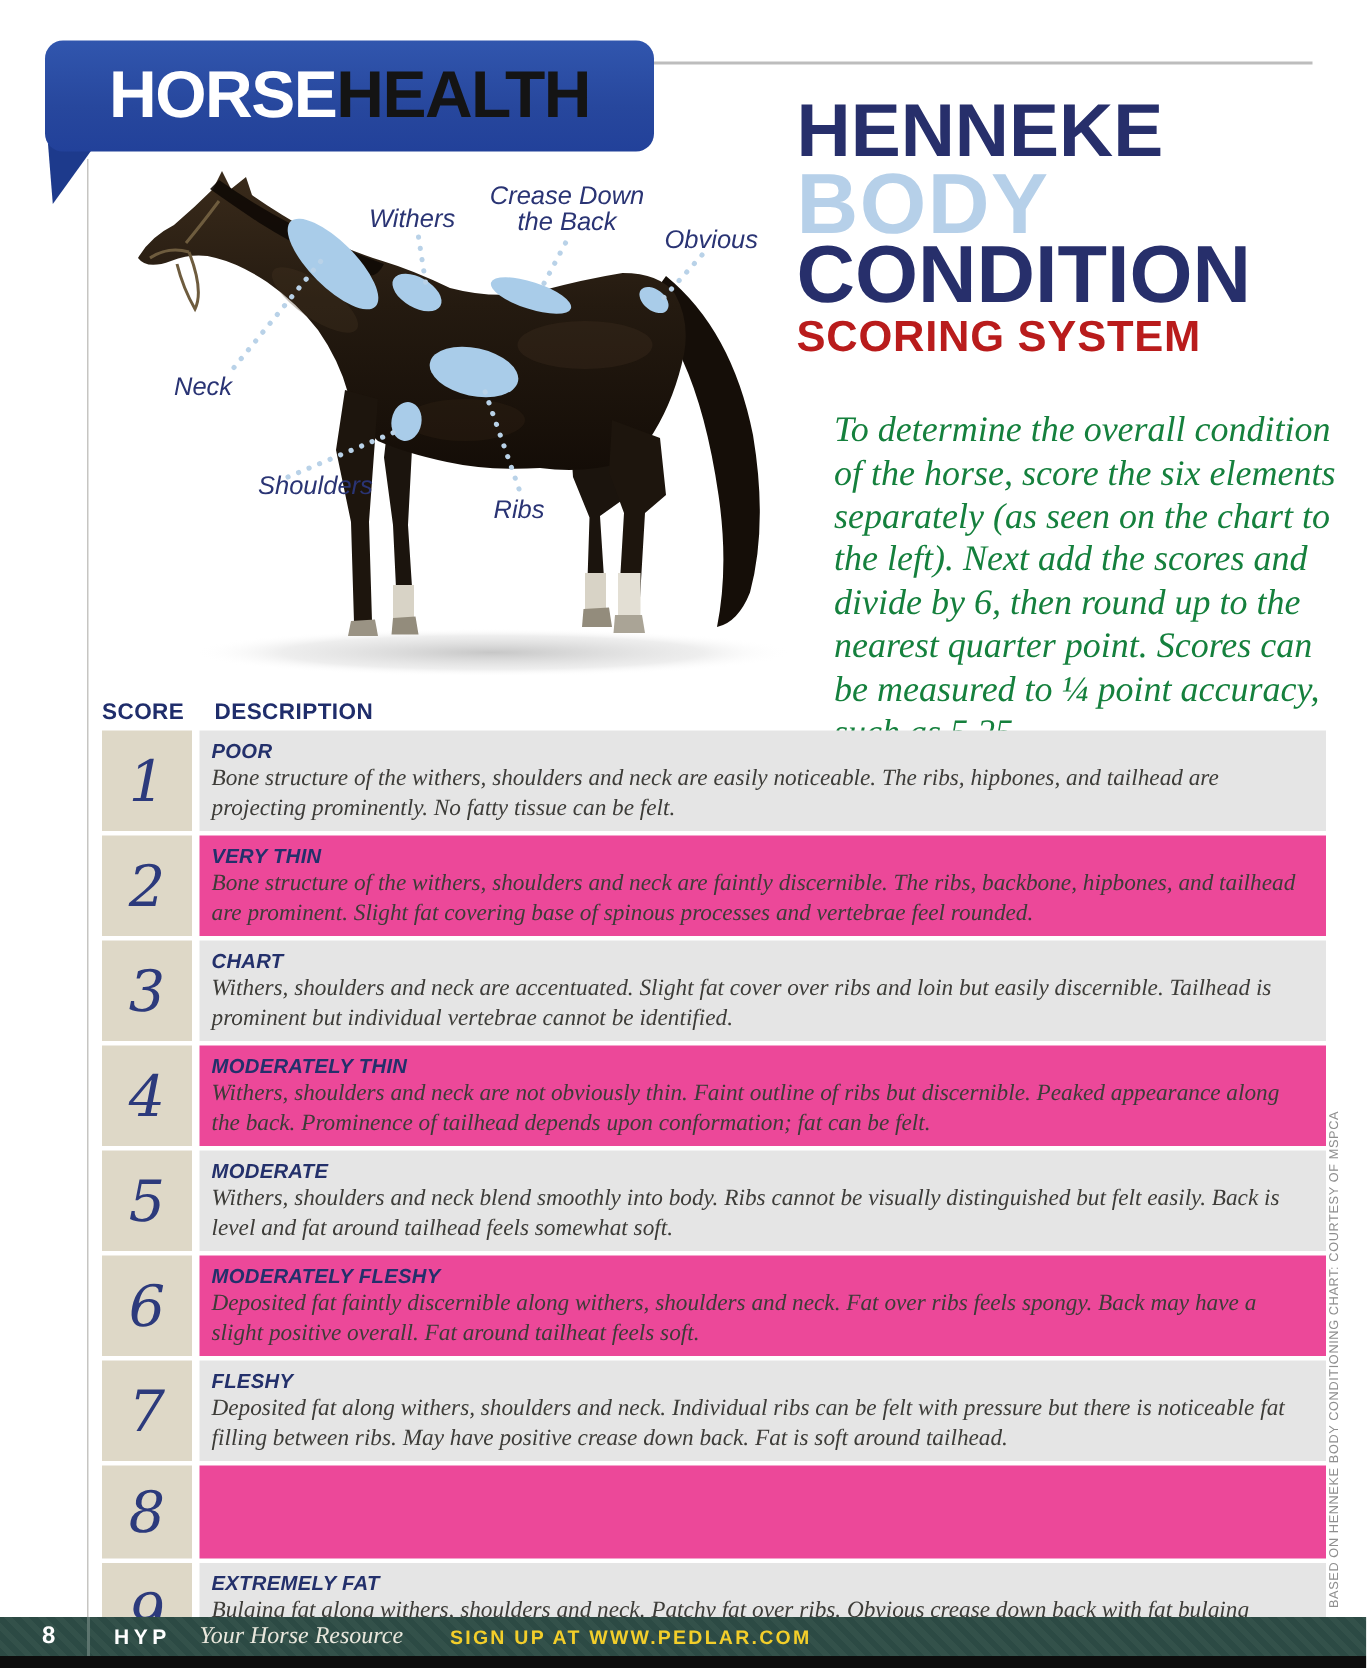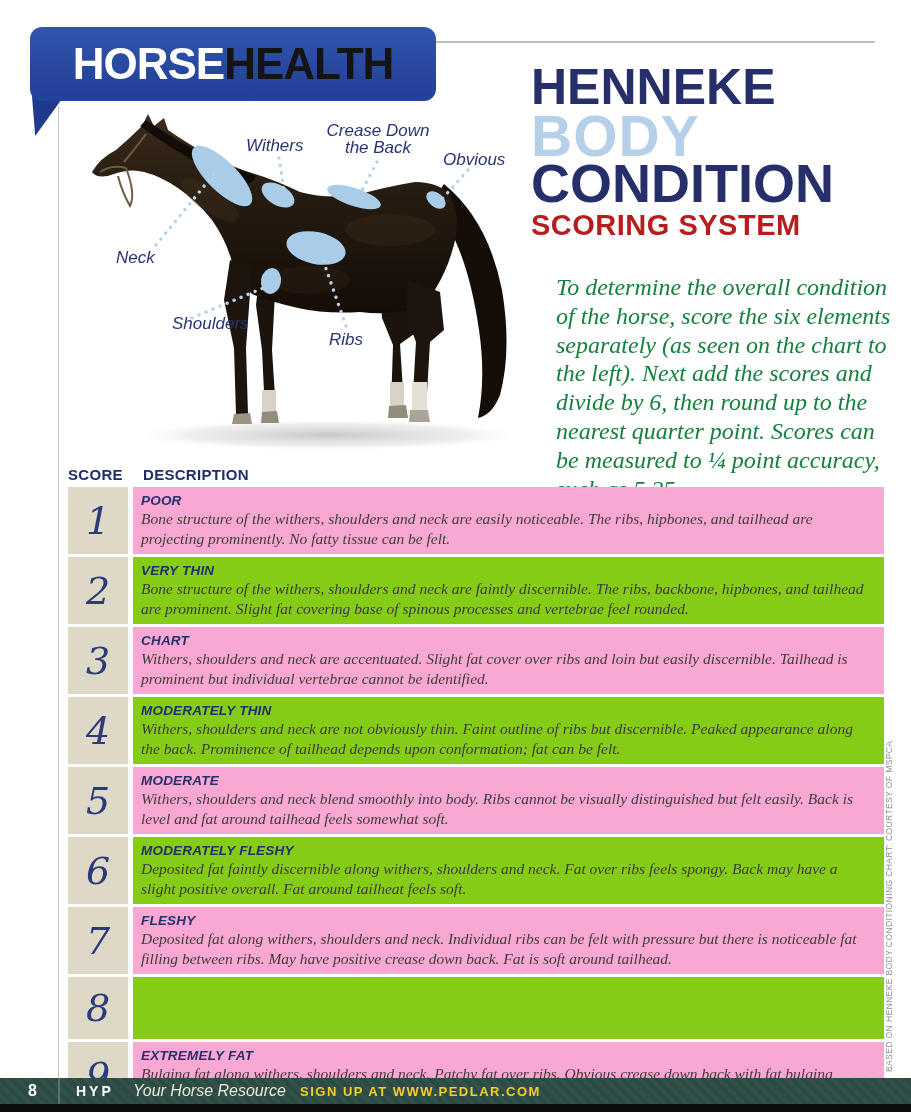--- a/index.html
+++ b/index.html
@@ -47,42 +47,42 @@
                 font-weight:700;font-size:15px;letter-spacing:0.3px;}
   .table-header .h-score{position:absolute;left:0;top:0;}
   .table-header .h-desc{position:absolute;left:75px;top:0;}
 
   .score-table{position:absolute;left:68px;top:487px;width:816px;}
   .srow{display:flex;margin-bottom:3px;min-height:62px;}
   .srow .score-cell{width:60px;flex:0 0 60px;background:#ded8c7;display:flex;align-items:center;
                     justify-content:center;color:#2c3a7c;font-family:"DejaVu Serif",serif;
                     font-style:italic;font-size:38px;}
   .srow .desc-cell{flex:1;margin-left:5px;padding:6px 14px 6px 8px;}
-  .srow.odd .desc-cell{background:#f9a8d4;}
-  .srow.even .desc-cell{background:#84cc16;}
+  .srow.odd .desc-cell{background:#e5e5e5;}
+  .srow.even .desc-cell{background:#ec4899;}
   .row-title{color:#23306b;font-weight:700;font-style:italic;font-size:13.5px;letter-spacing:0.2px;
              font-family:"Liberation Sans",sans-serif;margin-bottom:1px;}
   .row-text{color:#3d3c38;font-style:italic;font-size:15.5px;line-height:1.26;
             font-family:"Liberation Serif",serif;}
 
   
   .credit-vert{position:absolute;left:884px;top:738px;height:334px;width:14px;
                writing-mode:vertical-rl;transform:rotate(180deg);color:#8e8e8e;
                font-size:8.5px;letter-spacing:0.4px;white-space:nowrap;
                font-family:"Liberation Sans",sans-serif;}
 
   
   .footer{position:absolute;left:0;top:1078px;width:911px;height:26px;
           background:repeating-linear-gradient(45deg,#2c4a44 0px,#2c4a44 4px,#33514a 4px,#33514a 8px);
           display:flex;align-items:center;}
   .footer .page-num{position:absolute;left:28px;color:#ffffff;font-weight:800;font-size:16px;}
   .footer .f-divider{position:absolute;left:58px;top:0;width:2px;height:26px;background:#5c746e;}
   .footer .brand{position:absolute;left:76px;color:#ffffff;font-weight:800;font-size:14px;letter-spacing:3px;}
   .footer .tagline{position:absolute;left:133px;color:#e9e7dc;font-style:italic;font-size:16px;
-                   font-family:Liberation Sans, sans-serif;}
+                   font-family:Liberation Serif, serif;}
   .footer .cta{position:absolute;left:300px;color:#f3ce2a;font-weight:800;font-size:13px;letter-spacing:1.5px;}
   .bottom-bar{position:absolute;left:0;top:1104px;width:911px;height:8px;background:#0d0d0d;}
 </style>
 </head>
 <body>
 
 <div class="page">
 
   <div class="rule-top"></div>
   <div class="rule-left"></div>

